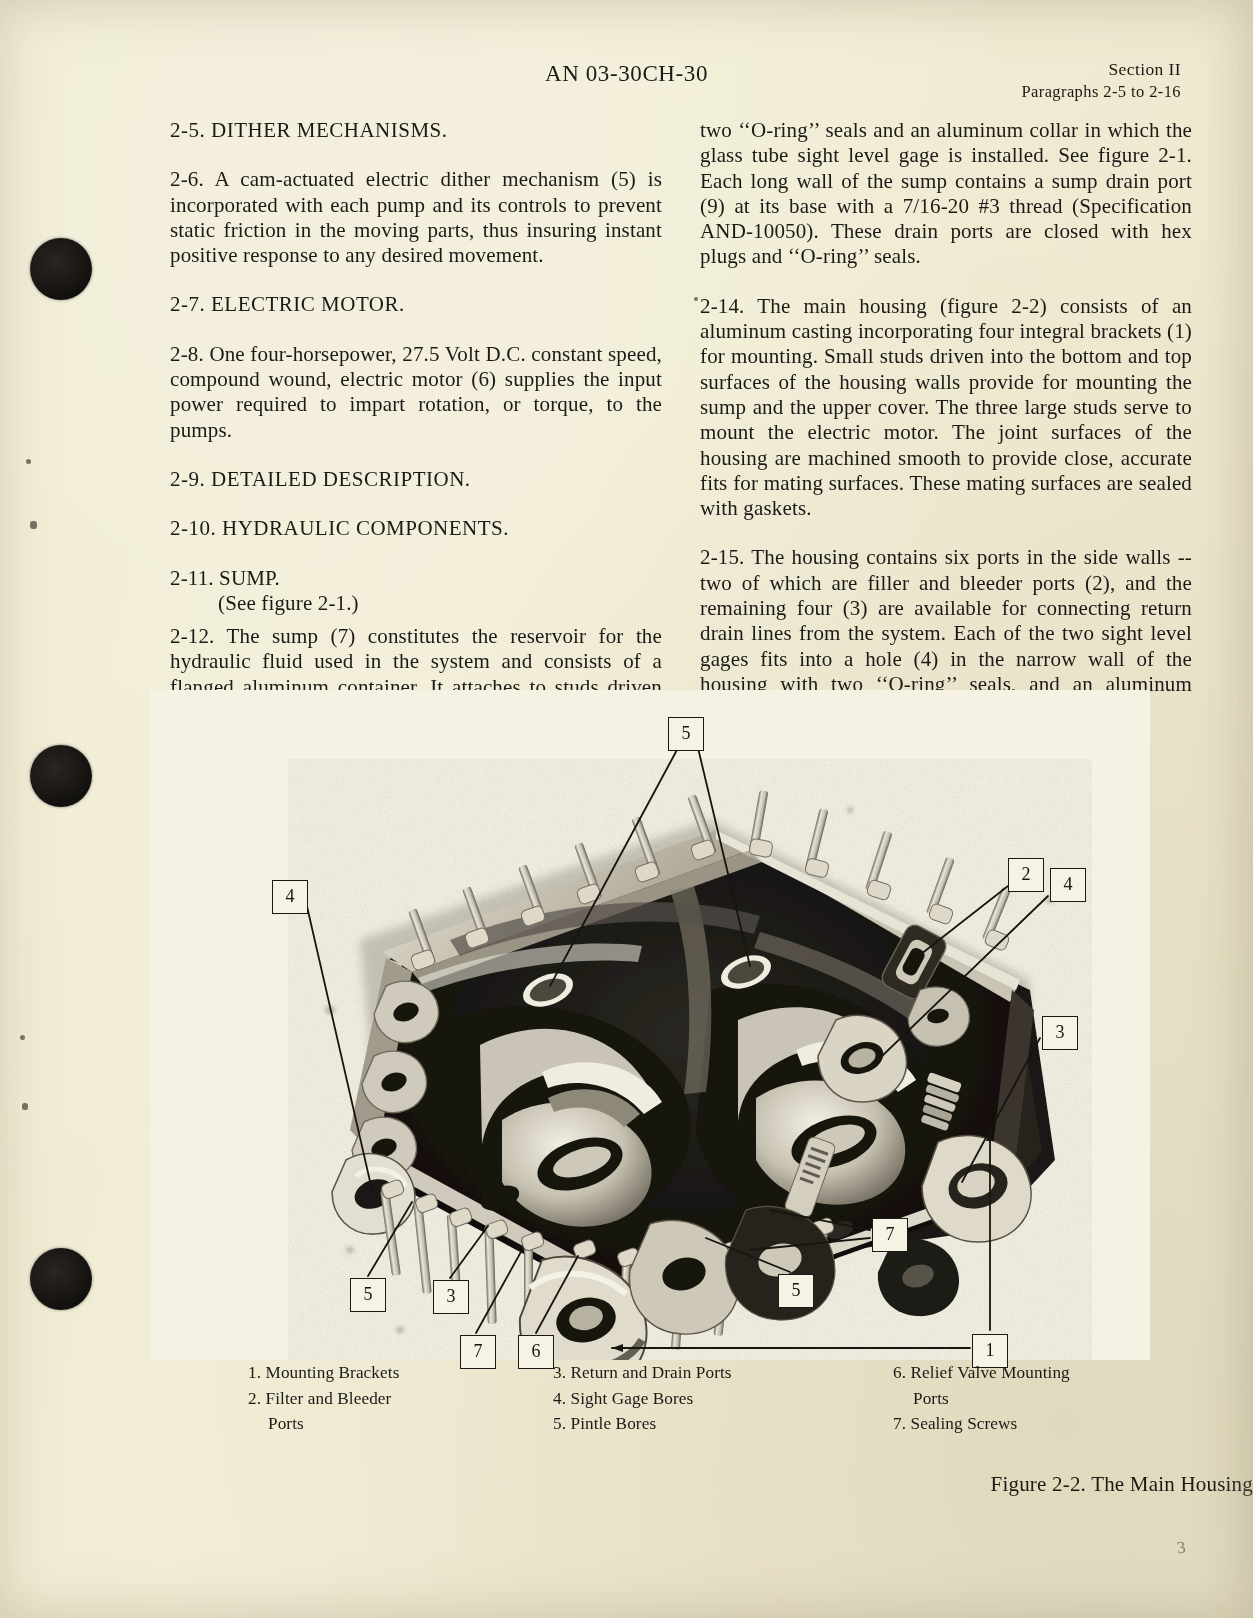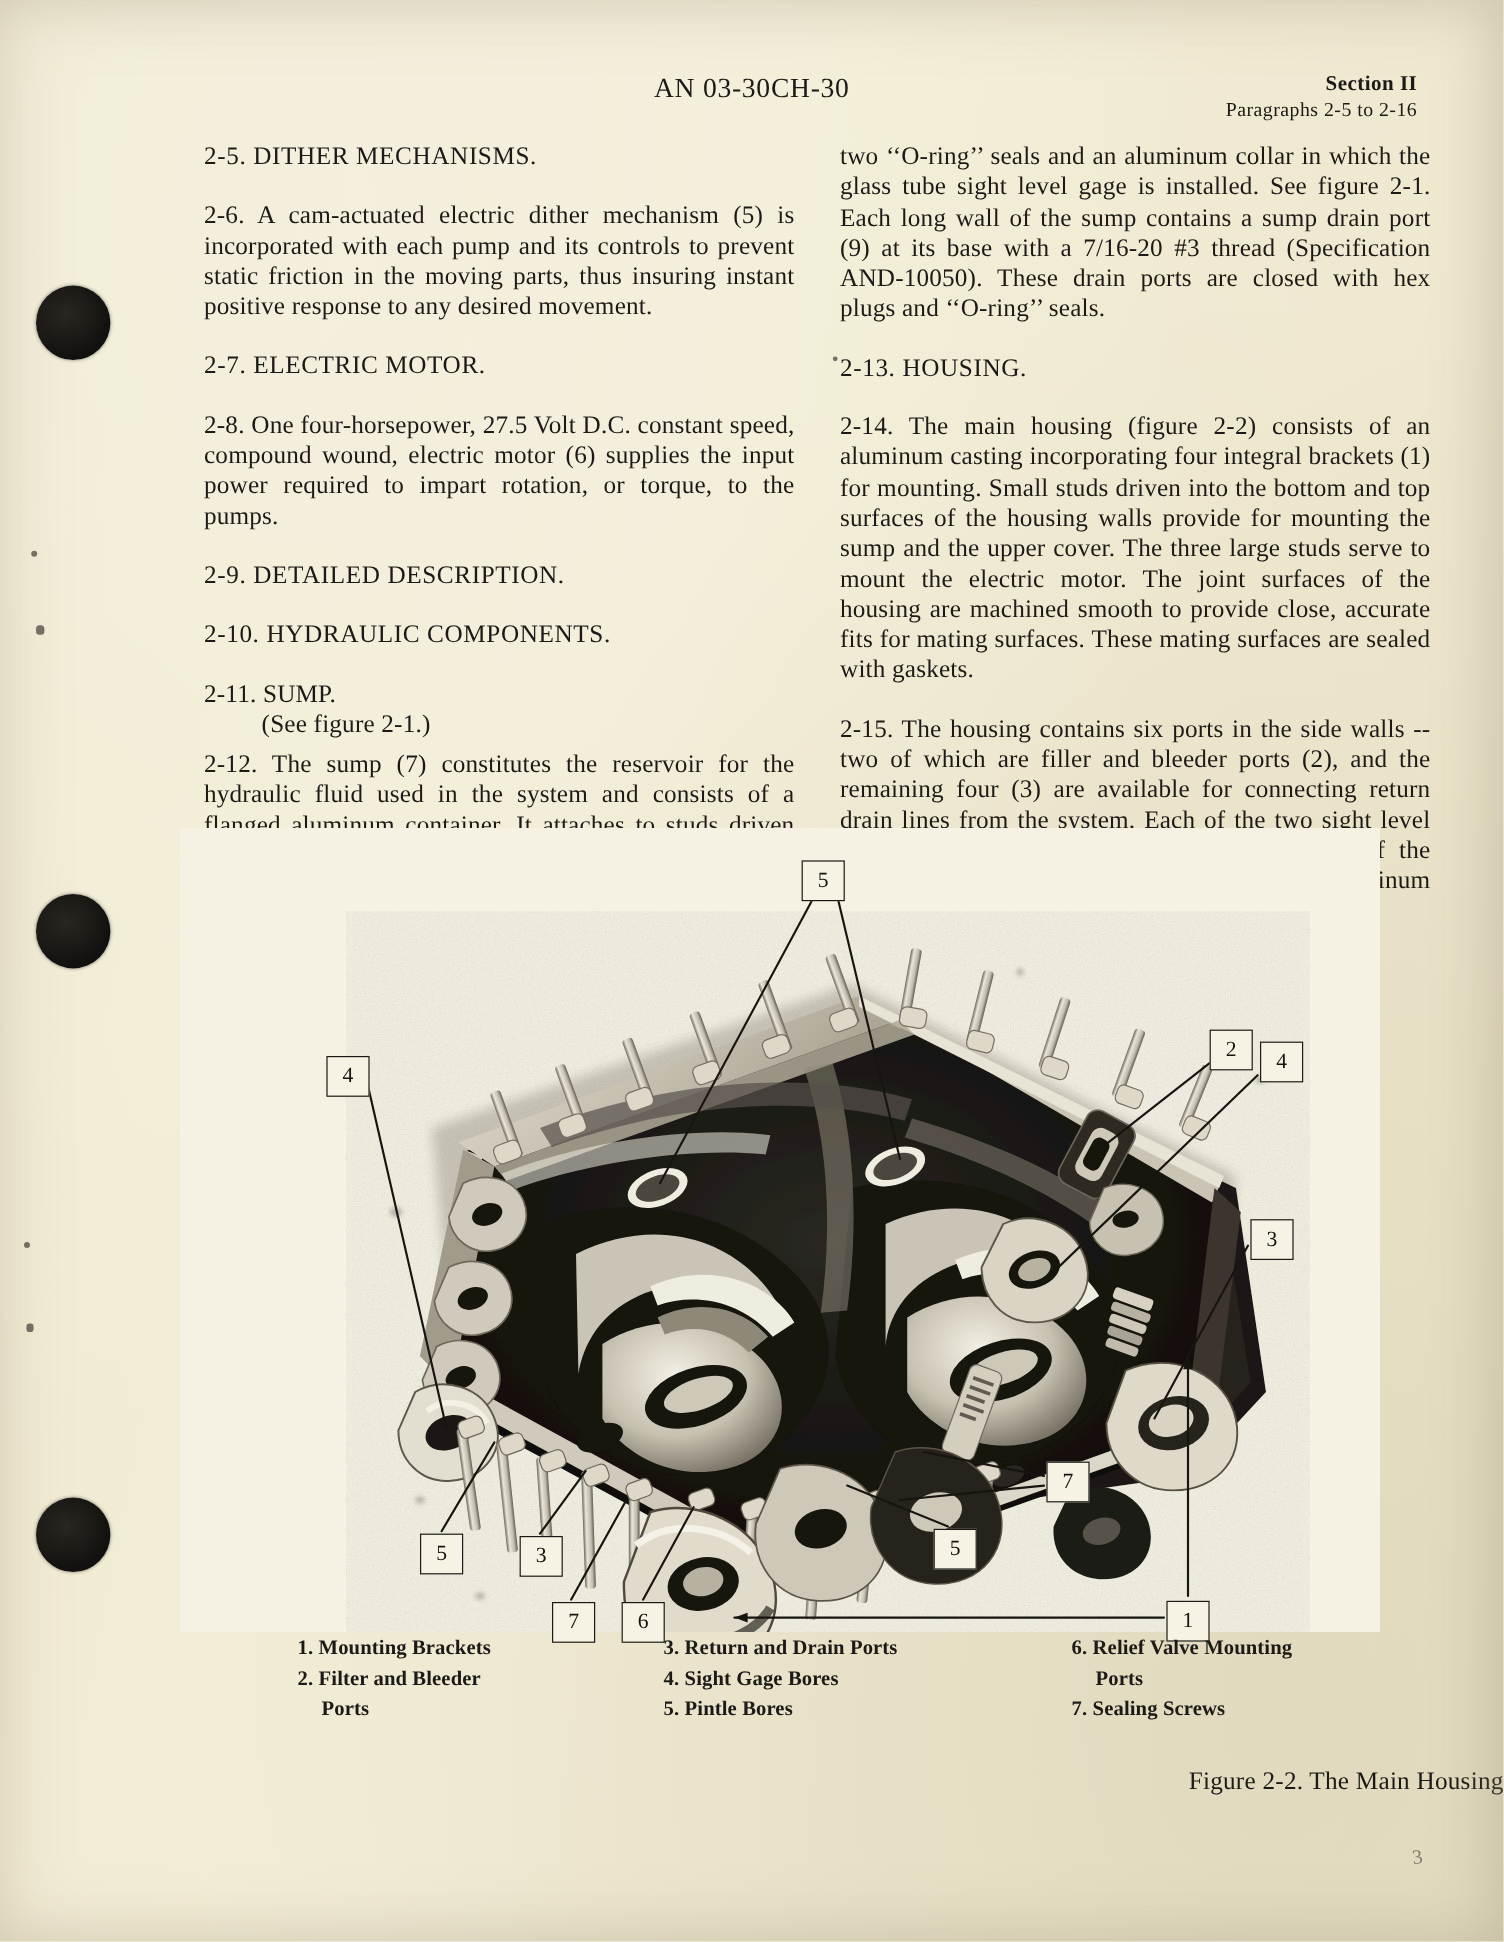--- a/index.html
+++ b/index.html
@@ -38,21 +38,21 @@
   .speck{position:absolute;background:#4b463c;border-radius:50%;opacity:.75;}
 
   
   .hdr{position:absolute;top:58px;left:0;width:100%;height:56px;}
   .hdr .doc-no{
     position:absolute;left:0;width:100%;text-align:center;top:3px;
     font-size:23px;letter-spacing:.6px;
   }
   .hdr .sec{
     position:absolute;right:72px;top:0;text-align:left;
-    font-size:17.5px;line-height:23px;letter-spacing:.4px;font-weight:bold;
+    font-size:17.5px;line-height:23px;letter-spacing:.4px;font-weight:normal;
   }
   .hdr .paras{
     position:absolute;right:72px;top:24px;text-align:center;
     font-size:16.5px;letter-spacing:.4px;
   }
 
   
   .col{
     position:absolute;top:118px;
     font-size:21px;line-height:25.3px;
@@ -87,21 +87,21 @@
   
   .legend{
     position:absolute;left:248px;top:1360px;width:880px;
     font-size:17.2px;line-height:25.5px;letter-spacing:.1px;
     font-family:"Liberation Serif", serif;
   }
   .legend .lcol{position:absolute;top:0;}
   .legend .c1{left:0;width:300px;}
   .legend .c2{left:305px;width:300px;}
   .legend .c3{left:645px;width:260px;}
-  .legend .li{white-space:pre-wrap;font-weight:bold;}
+  .legend .li{white-space:pre-wrap;}
   .legend .cont{padding-left:20px;}
 
   .fig-caption{
     position:absolute;left:0;top:1472px;width:1253px;text-align:right;
     font-size:21px;letter-spacing:.2px;
   }
 
   .page-no{
     position:absolute;right:68px;top:1538px;
     font-size:17px;color:#6e685a;opacity:.8;
@@ -138,21 +138,20 @@
   <p class="hd">2-10. HYDRAULIC COMPONENTS.</p>
   <p class="tight" style="margin-bottom:0;">2-11. SUMP.</p>
   <p style="margin-bottom:8px;">
       <span class="indent">(See figure 2-1.)</span>
     </p>
   <p>2-12. The sump (7) constitutes the reservoir for the hydraulic fluid used in the system and consists of a flanged aluminum container. It attaches to studs driven into the main housing. Each of the two narrow walls of the sump contains a sight level gage (8), which consists of an aluminum elbow, containing</p>
 </div>
 
 <div class="col right">
   <p>two ‘‘O-ring’’ seals and an aluminum collar in which the glass tube sight level gage is installed. See figure 2-1. Each long wall of the sump contains a sump drain port (9) at its base with a 7/16-20 #3 thread (Specification AND-10050). These drain ports are closed with hex plugs and ‘‘O-ring’’ seals.</p>
-  <p class="hd">2-13. HOUSING.</p>
   <p>2-14. The main housing (figure 2-2) consists of an aluminum casting incorporating four integral brackets (1) for mounting. Small studs driven into the bottom and top surfaces of the housing walls provide for mounting the sump and the upper cover. The three large studs serve to mount the electric motor. The joint surfaces of the housing are machined smooth to provide close, accurate fits for mating surfaces. These mating surfaces are sealed with gaskets.</p>
   <p>2-15. The housing contains six ports in the side walls -- two of which are filler and bleeder ports (2), and the remaining four (3) are available for connecting return drain lines from the system. Each of the two sight level gages fits into a hole (4) in the narrow wall of the housing with two ‘‘O-ring’’ seals, and an aluminum collar.</p>
   <p>2-16. Two large holes (5) in each of the long side</p>
 </div>
 
 <div class="figure-wrap">
 
   <svg class="fig-photo" viewBox="0 0 1000 670" preserveAspectRatio="none">
     <defs>
 

